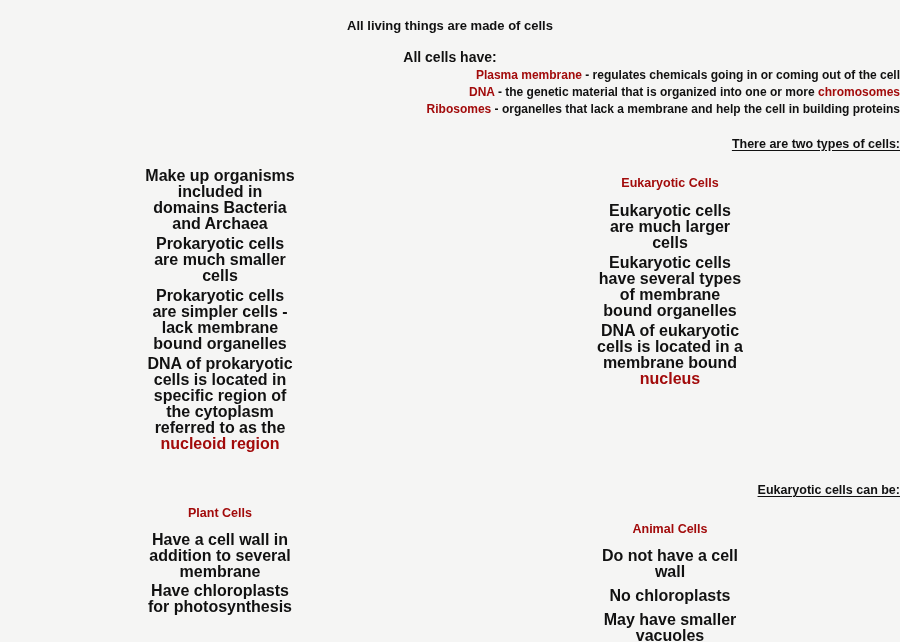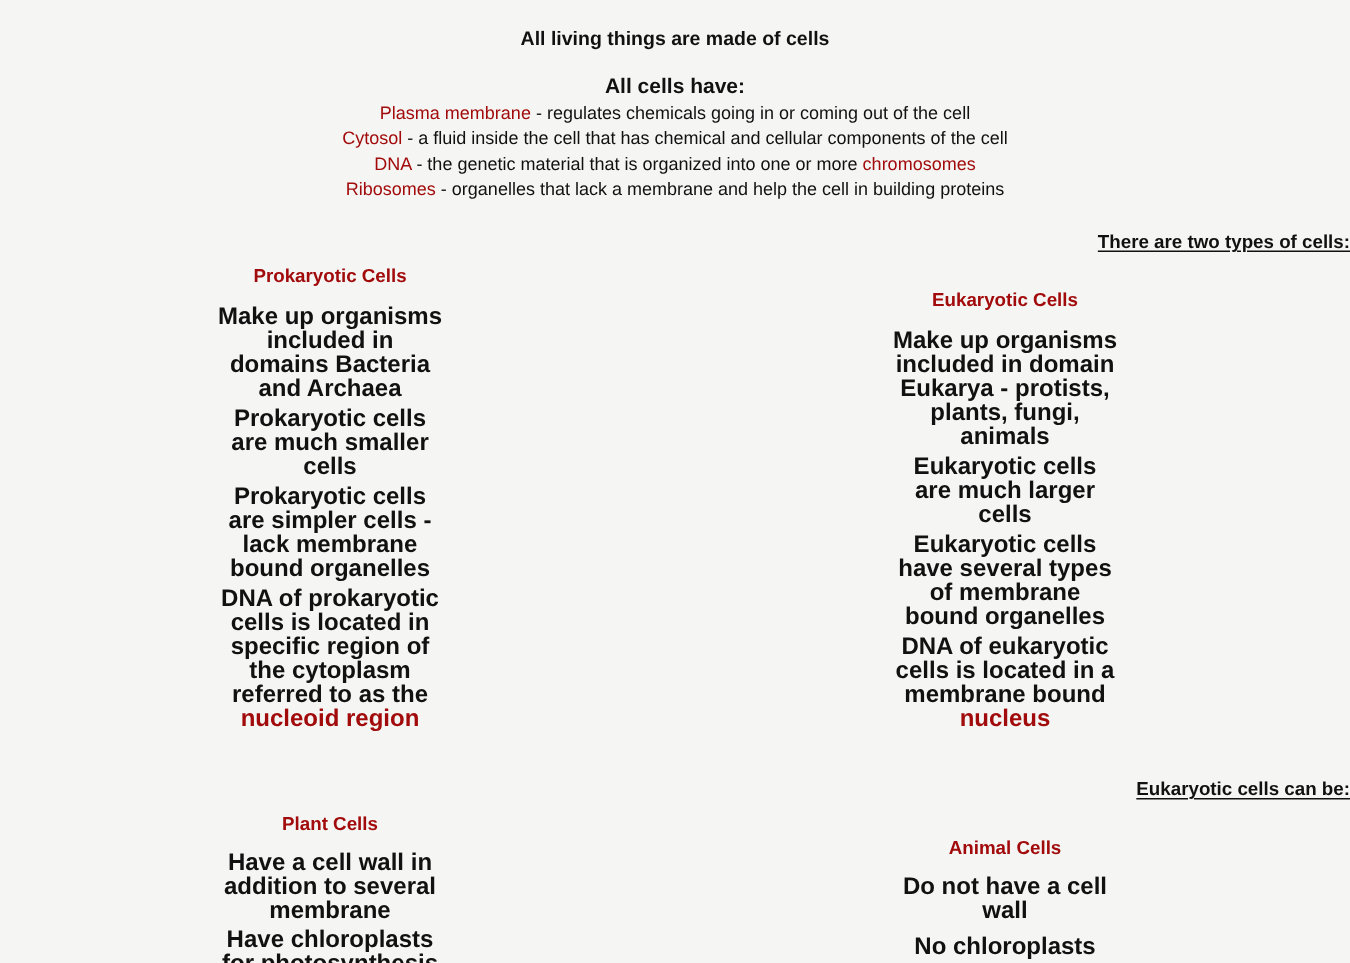--- a/index.html
+++ b/index.html
@@ -44,23 +44,23 @@
   .allcells-head {
     text-align: center;
     font-size: 14px;
     font-weight: bold;
     color: #111111;
   }
   .facts {
     margin-top: 2px;
   }
   .fact {
-    text-align: center;
+    text-align: right;
     font-size: 12px;
-    font-weight: normal;
+    font-weight: bold;
     line-height: 17px;
     color: #111111;
   }
   .term {
     color: #a20b0b;
   }
   .section-head {
     text-align: right;
     font-size: 12.5px;
     font-weight: bold;
@@ -122,49 +122,44 @@
 
   <div class="subtitle">All living things are made of cells</div>
 
   <div class="allcells">
     <div class="allcells-head">All cells have:</div>
     <div class="facts">
       <div class="fact">
         <span class="term">Plasma membrane</span><span> - regulates chemicals going in or coming out of the cell</span>
       </div>
       <div class="fact">
-        <span class="term">Cytosol</span><span> - a fluid inside the cell that has chemical and cellular components of the cell</span>
-      </div>
-      <div class="fact">
         <span class="term">DNA</span><span> - the genetic material that is organized into one or more </span><span class="term">chromosomes</span>
       </div>
       <div class="fact">
         <span class="term">Ribosomes</span><span> - organelles that lack a membrane and help the cell in building proteins</span>
       </div>
     </div>
   </div>
 
   <div class="types-section">
     <div class="section-head">There are two types of cells:</div>
     <div class="cols">
       <div class="col col-left">
-        <div class="col-head">Prokaryotic Cells</div>
         <div class="rows">
           <div class="row-cell">Make up organisms included in domains Bacteria and Archaea</div>
           <div class="row-cell">Prokaryotic cells are much smaller cells</div>
           <div class="row-cell">Prokaryotic cells are simpler cells - lack membrane bound organelles</div>
           <div class="row-cell">
             <span><span>DNA of prokaryotic cells is located in specific region of the cytoplasm referred to as the </span><span class="term">nucleoid region</span></span>
           </div>
         </div>
       </div>
       <div class="col col-right">
         <div class="col-head">Eukaryotic Cells</div>
         <div class="rows">
-          <div class="row-cell">Make up organisms included in domain Eukarya - protists, plants, fungi, animals</div>
           <div class="row-cell">Eukaryotic cells are much larger cells</div>
           <div class="row-cell">Eukaryotic cells have several types of membrane bound organelles</div>
           <div class="row-cell">
             <span><span>DNA of eukaryotic cells is located in a membrane bound </span><span class="term">nucleus</span></span>
           </div>
         </div>
       </div>
     </div>
   </div>
 

